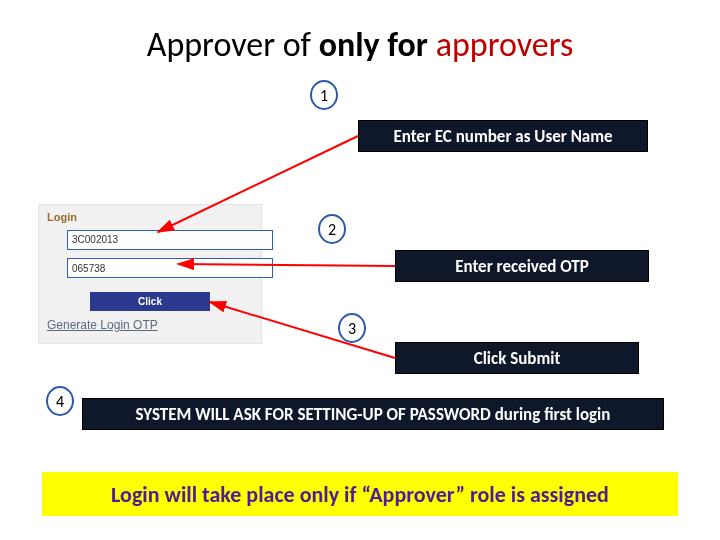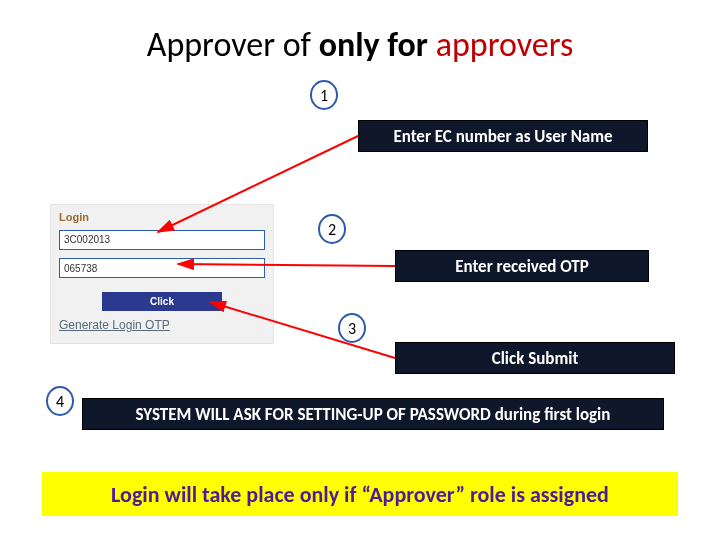--- a/index.html
+++ b/index.html
@@ -60,21 +60,21 @@
     font-size: 22px;
     display: flex;
     align-items: center;
     justify-content: center;
     padding: 10px 14px;
   }
 
   
   .login-panel {
     position: absolute;
-    left: 50px;
+    left: 38px;
     top: 204px;
     width: 224px;
     height: 140px;
     background: #f1f1f1;
     border: 1px solid #e4e4e4;
     padding: 6px 8px;
     font-family: Arial, sans-serif;
   }
   .login-panel .heading {
     font-size: 11px;
@@ -84,20 +84,21 @@
   }
   .login-panel input[type="text"] {
     width: 100%;
     height: 20px;
     border: 1px solid #2b5fb3;
     background: #fff;
     font-size: 10px;
     padding: 2px 4px;
     margin-bottom: 8px;
     color: #333;
+    margin-left: 20px;
   }
   .login-panel .submit-btn {
     display: block;
     width: 120px;
     margin: 6px auto 4px;
     background: #2b3a8f;
     color: #fff;
     border: none;
     font-size: 10px;
     font-weight: 700;
@@ -144,21 +145,21 @@
 <div class="num-badge" style="left:46px; top:386px;">
     <span>4</span>
   </div>
 
 <div class="red-box" style="left:358px; top:120px; width:290px; height:32px;">
   <span>Enter EC number as User Name</span>
 </div>
 <div class="red-box" style="left:395px; top:250px; width:254px; height:32px;">
   <span>Enter received OTP</span>
 </div>
-<div class="red-box" style="left:395px; top:342px; width:280px; height:32px;">
+<div class="red-box" style="left:395px; top:342px; width:244px; height:32px;">
   <span>Click Submit</span>
 </div>
 <div class="red-box" style="left:82px; top:398px; width:582px; height:32px; font-size:17px;">
   <span>SYSTEM WILL ASK FOR SETTING-UP OF PASSWORD during first login</span>
 </div>
 
 <div class="yellow-box" style="left:42px; top:472px; width:636px; height:44px;">
   <span>Login will take place only if “Approver” role is assigned</span>
 </div>
 

